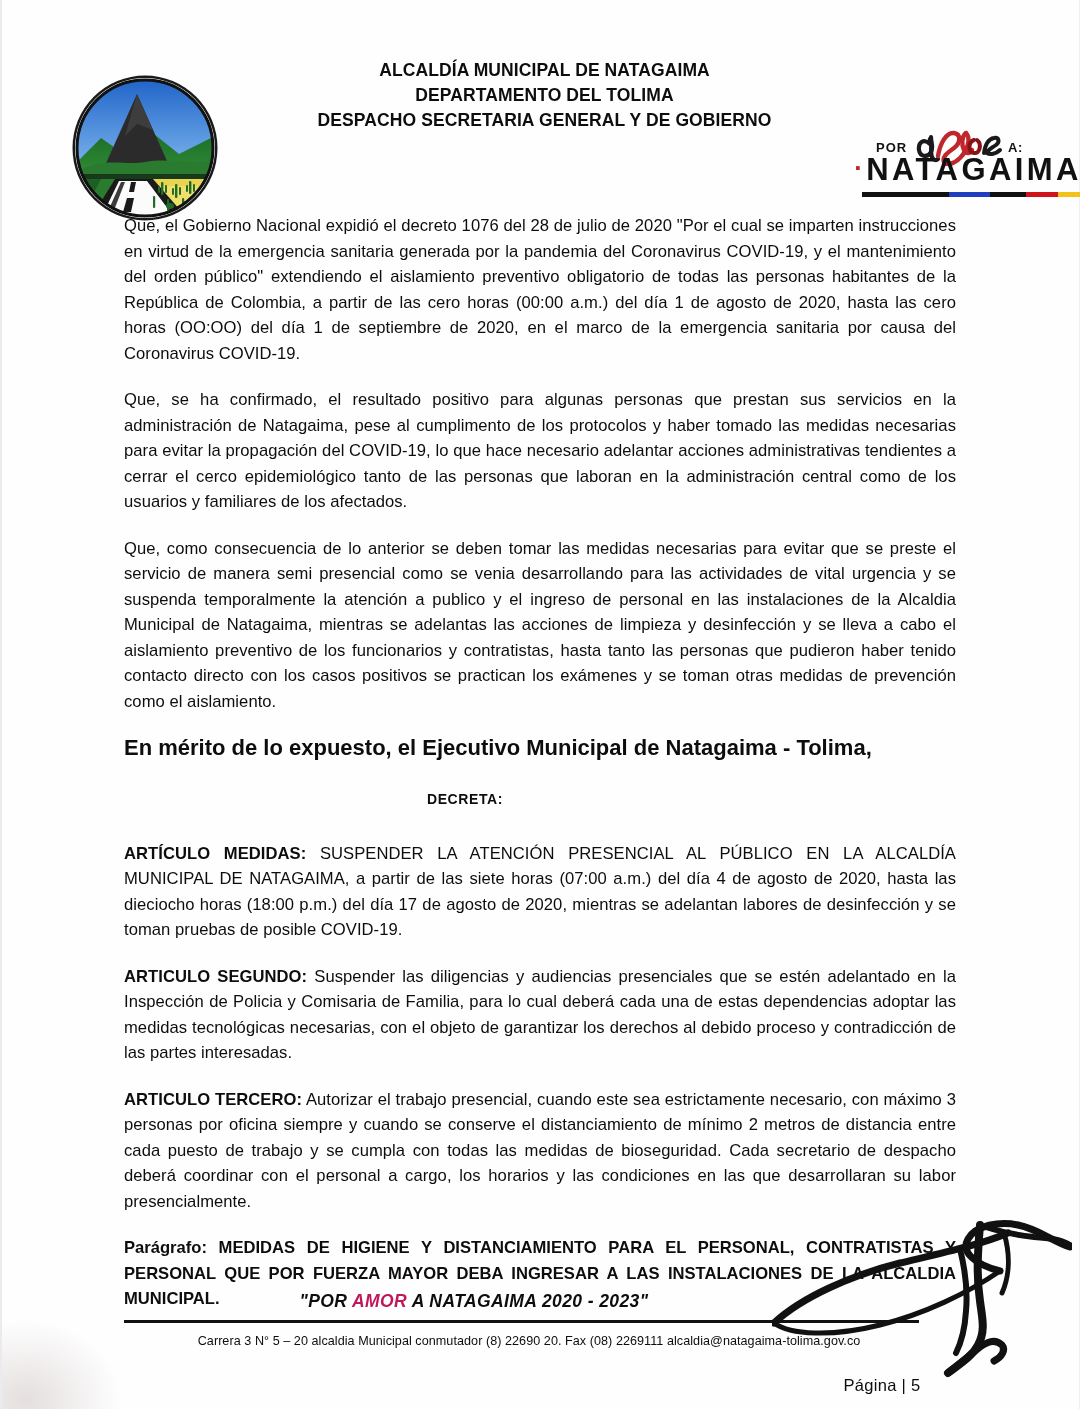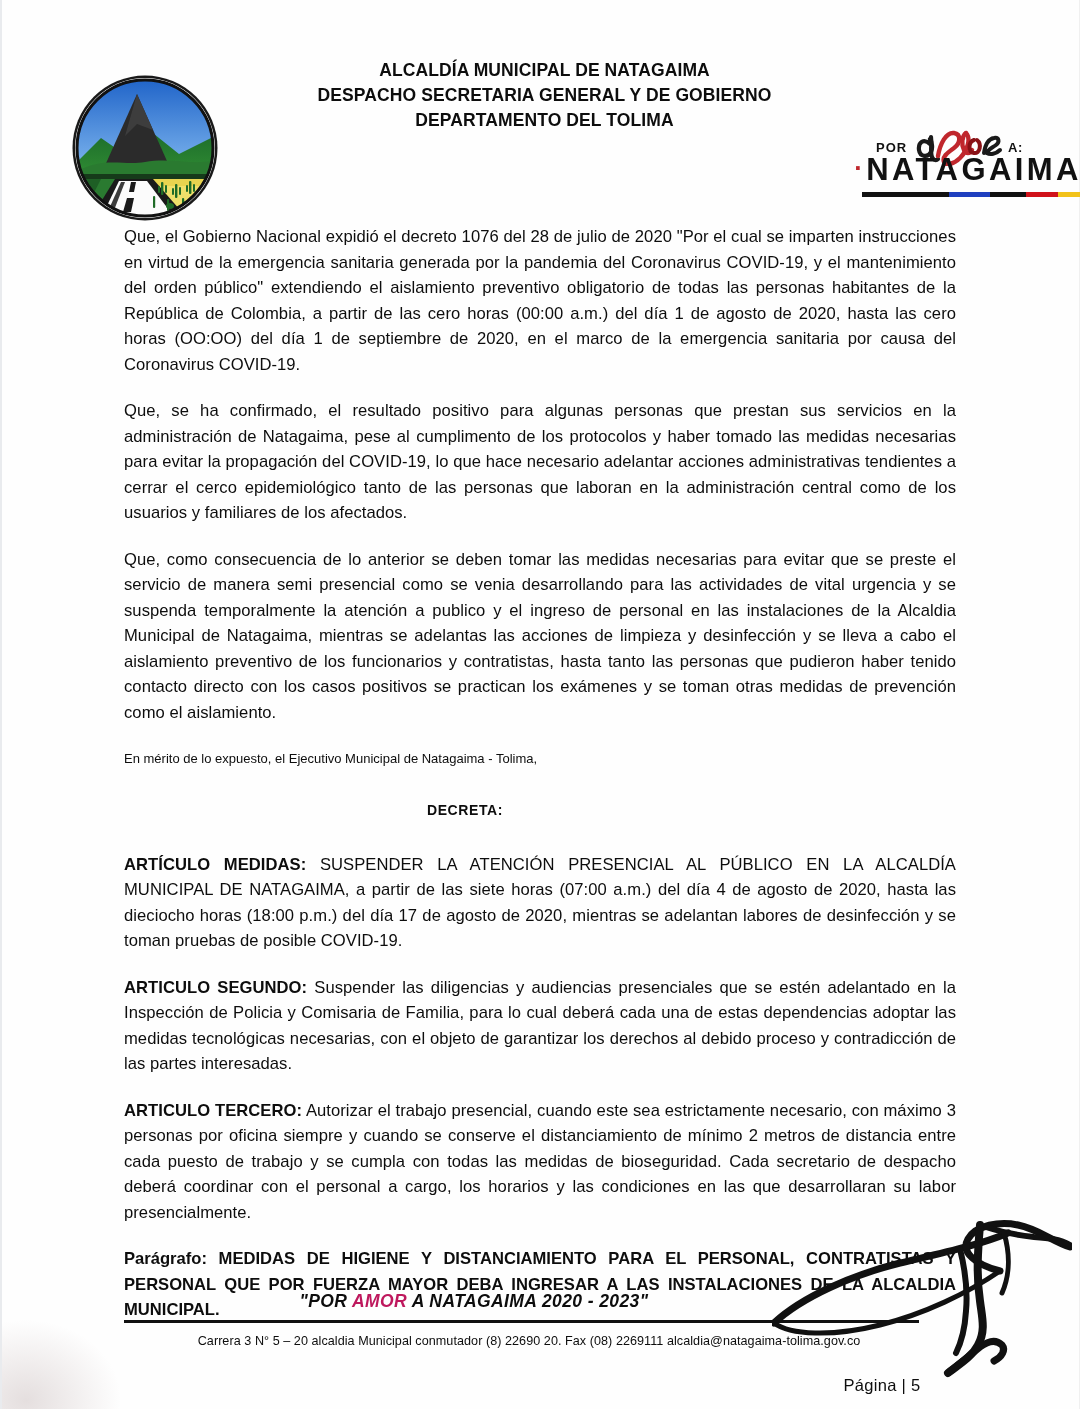--- a/index.html
+++ b/index.html
@@ -75,34 +75,34 @@
     white-space:nowrap;
   }
   .brand-name .dot{color:#c0272d;font-size:26px;vertical-align:3px;}
   .brand-bar{
     position:absolute; left:12px; top:98px; width:228px; height:5px;
     display:flex;
   }
   .brand-bar i{display:block;height:100%;}
   
   .body-wrap{
-    position:absolute; left:122px; top:224px; width:832px;
+    position:absolute; left:122px; top:213px; width:832px;
   }
   p.para{
     margin:0 0 21px 0;
     font-size:16.6px;
     line-height:25.5px;
     text-align:justify;
     text-justify:inter-word;
     letter-spacing:.05px;
   }
   p.para:last-child{margin-bottom:0;}
   .merito{
     margin:0 0 30px 0;
-    font-size:13px; line-height:25.5px;
+    font-size:22px; line-height:25.5px;font-weight:bold;
   }
   .decreta{
     margin:0 0 34px 0;
     text-align:center;
     font-size:14px;
     font-weight:bold;
     letter-spacing:.6px;
     padding-right:150px;
   }
   .art-label{font-weight:bold;}
@@ -223,22 +223,22 @@
             <ellipse cx="104" cy="135" rx="4" ry="3"></ellipse>
             <ellipse cx="122" cy="134" rx="4.5" ry="3"></ellipse>
           </g>
         </g>
         <circle cx="70" cy="70" r="68" fill="none" stroke="#111" stroke-width="3"></circle>
       </svg>
     </div>
 
     <div class="head-text">
       <div>ALCALDÍA MUNICIPAL DE NATAGAIMA</div>
+      <div>DEPARTAMENTO DEL TOLIMA</div>
       <div>DESPACHO SECRETARIA GENERAL Y DE GOBIERNO</div>
-      <div>DEPARTAMENTO DEL TOLIMA</div>
     </div>
 
 
     <div class="brand">
       <div class="brand-top">
         <span class="brand-por">POR</span>
         <span class="brand-amor">
           <svg viewBox="0 0 96 42" xmlns="http://www.w3.org/2000/svg">
 
             <path d="M14 20 C8 14 2 18 3 26 C4 33 12 34 15 28 C17 24 16 18 14 15" fill="none" stroke="#1a1a1a" stroke-width="4.2" stroke-linecap="round"></path>

